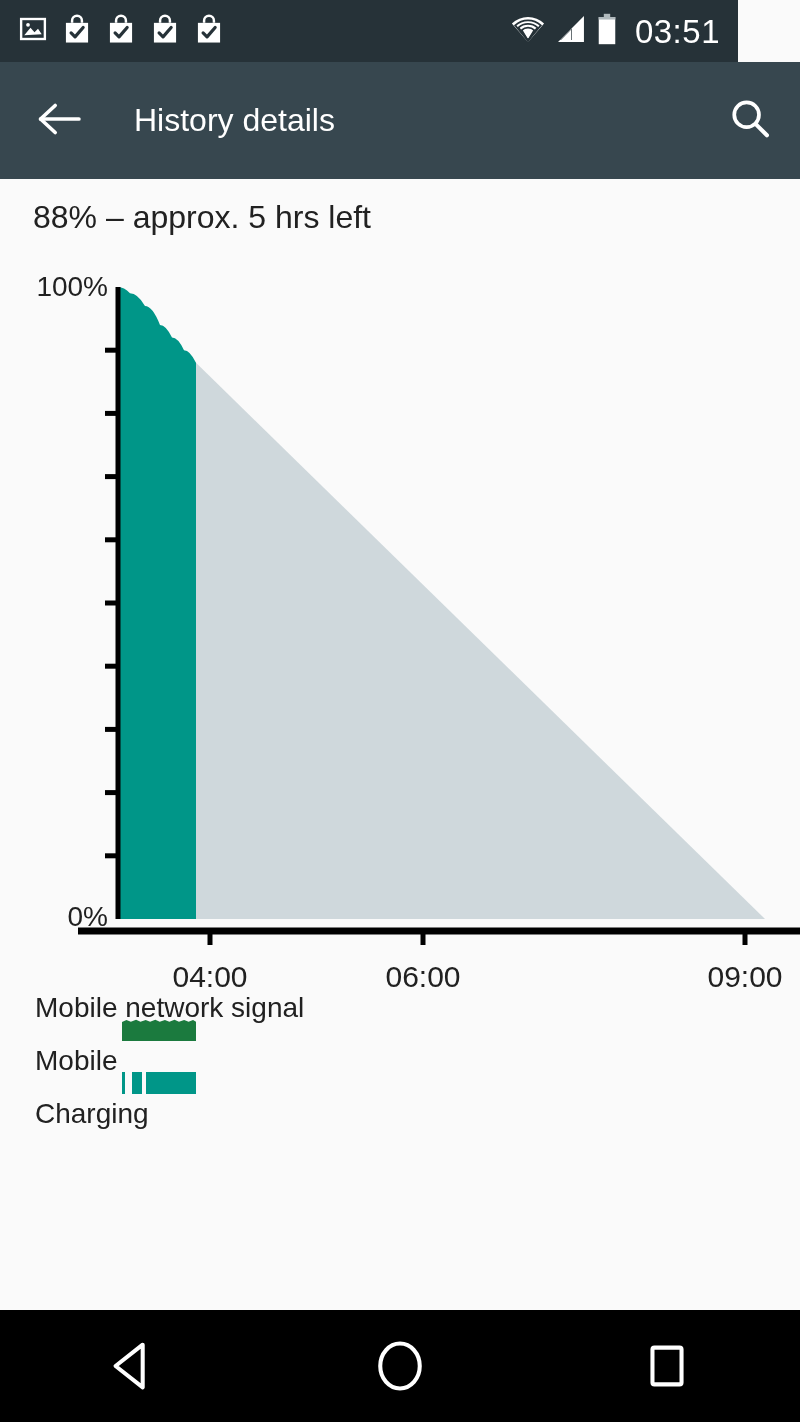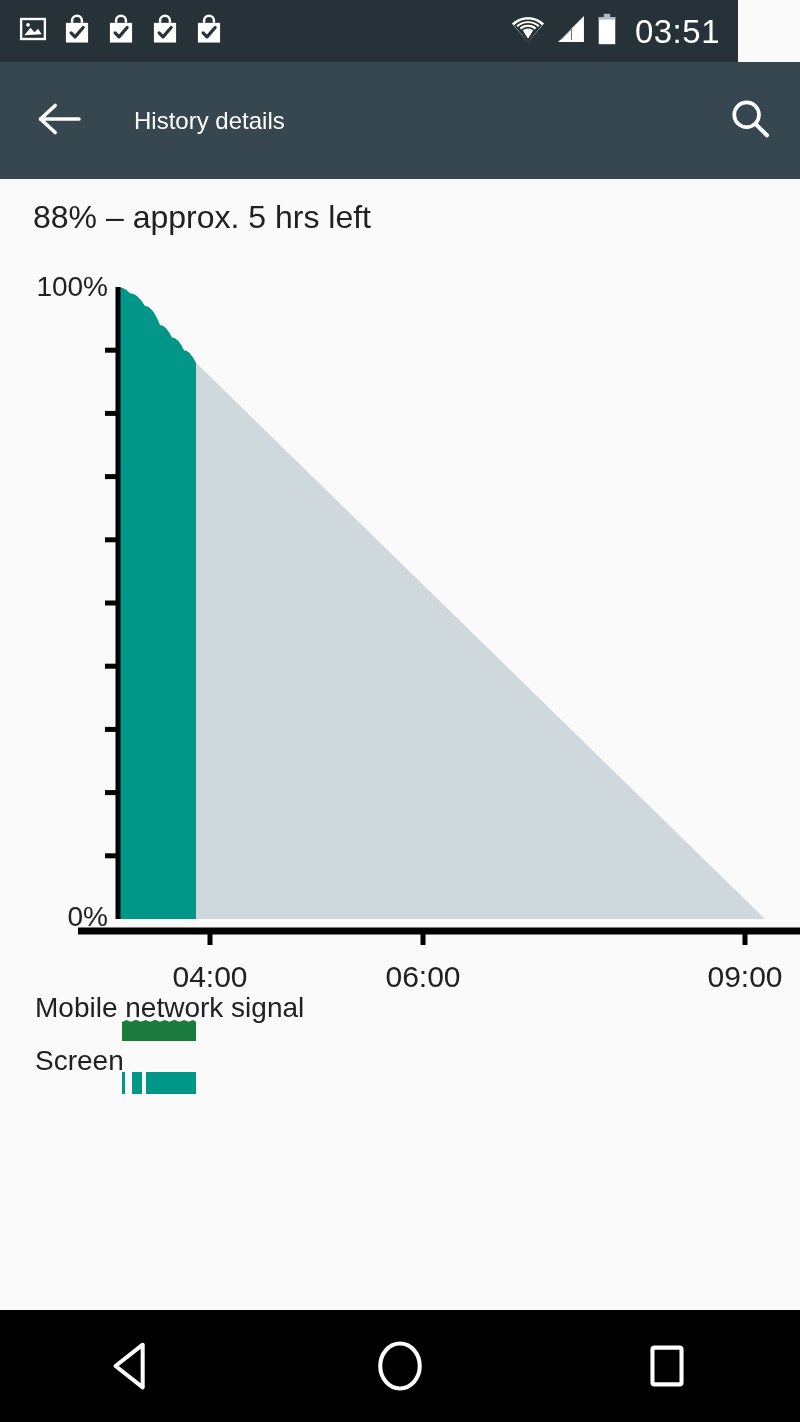--- a/index.html
+++ b/index.html
@@ -55,21 +55,21 @@
     width: 800px;
     height: 117px;
     background: #37474f;
     display: flex;
     align-items: center;
     box-sizing: border-box;
     padding: 0 28px 0 36px;
   }
   #toolbar-title {
     color: #ffffff;
-    font-size: 24px;
+    font-size: 32px;
     margin-left: 52px;
     white-space: nowrap;
     font-weight: normal;
   }
   #search-button { margin-left: auto; }
 
   
   #content {
     position: absolute;
     top: 179px; left: 0;
@@ -293,27 +293,31 @@
   </div>
 
   <div id="detail-rows">
       <div class="detail-row">
         <div class="detail-label">Mobile network signal</div>
         <div class="detail-track">
           <div class="seg" style="left: 122px; width: 74px; background: rgb(27, 122, 62); clip-path: polygon(0% 14%, 6% 4%, 12% 13%, 19% 3%, 25% 12%, 32% 4%, 38% 13%, 45% 3%, 51% 12%, 58% 4%, 64% 13%, 71% 3%, 77% 12%, 84% 4%, 90% 13%, 96% 4%, 100% 12%, 100% 100%, 0% 100%);"></div>
         </div>
       </div>
       <div class="detail-row">
-        <div class="detail-label">Screen</div>
+        <div class="detail-label">Mobile</div>
         <div class="detail-track">
           <div class="seg" style="left: 122px; width: 3px; background: rgb(0, 150, 136);"></div>
           <div class="seg" style="left: 132px; width: 10px; background: rgb(0, 150, 136);"></div>
           <div class="seg" style="left: 146px; width: 50px; background: rgb(0, 150, 136);"></div>
         </div>
       </div>
+      <div class="detail-row">
+        <div class="detail-label">Charging</div>
+        <div class="detail-track"></div>
+      </div>
     </div>
 </div>
 
 <div id="nav-bar">
   <div class="nav-btn">
     <svg width="62" height="62" viewBox="0 0 32 32">
       <path d="M21 5 L7 16 L21 27 Z" fill="none" stroke="#ffffff" stroke-width="2.1" stroke-linejoin="round"></path>
     </svg>
   </div>
   <div class="nav-btn">

